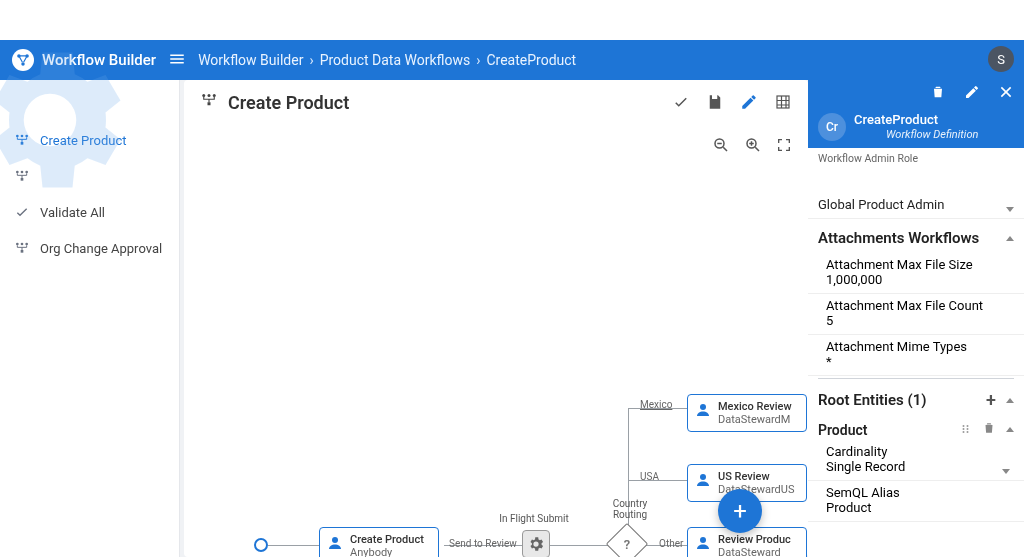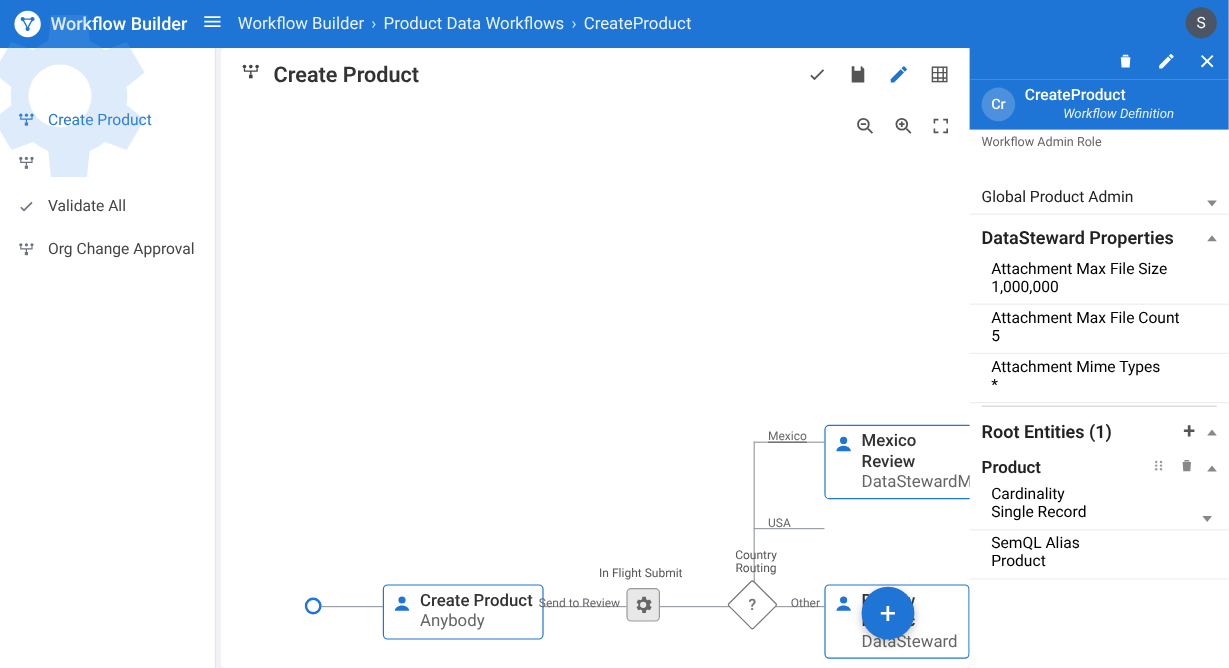--- a/index.html
+++ b/index.html
@@ -1,19 +1,19 @@
 <!DOCTYPE html>
 <html><head>
 <meta charset="utf-8">
 <style>
   * { box-sizing: border-box; margin: 0; padding: 0; }
   html, body { width: 1024px; height: 557px; font-family: Roboto, Arial, sans-serif; font-size: 13px; background: #fff; overflow: hidden; }
   .app { display: flex; flex-direction: column; height: 100%; }
   
-  .topbar { height: 40px; background: #1e75d6; color: #fff; display: flex; align-items: center; padding: 0 12px; gap: 12px; position: relative; }
+  .topbar { height: 40px; background: #1e75d6; color: #fff; display: flex; align-items: center; padding: 0 12px; gap: 12px; position: relative; margin-top: 40px; }
   .topbar .ham { cursor: pointer; }
   .brand { display: flex; align-items: center; gap: 8px; font-weight: 500; font-size: 15px; }
   .brand-icon { width: 22px; height: 22px; border-radius: 50%; background: #fff; display: flex; align-items: center; justify-content: center; }
   .brand-icon svg { display: block; }
   .crumbs { display: flex; align-items: center; gap: 6px; font-size: 14px; color: #e9f3ff; }
   .crumbs .sep { opacity: 0.9; }
   .avatar { position: absolute; right: 10px; top: 6px; width: 26px; height: 26px; border-radius: 50%; background: #4b5563; color: #fff; display: flex; align-items: center; justify-content: center; font-size: 13px; }
   
   .body { flex: 1; display: flex; min-height: 0; }
   .sidebar { width: 180px; background: #fff; border-right: 1px solid #e5e7eb; padding-top: 42px; }
@@ -27,21 +27,21 @@
   .canvas-header { height: 44px; display: flex; align-items: center; padding: 0 16px; gap: 10px; }
   .canvas-title { font-size: 18px; font-weight: 600; color: #333; flex: 1; display: flex; align-items: center; gap: 10px; }
   .hdr-icons { display: flex; gap: 16px; color: #555; align-items: center; }
   .hdr-icons .edit { color: #1e75d6; }
   .hdr-icons svg, .subhdr-icons svg { display: block; }
   .subhdr-icons { position: absolute; right: 16px; top: 56px; display: flex; gap: 14px; color: #555; align-items: center; }
   
   .diagram { position: absolute; inset: 44px 0 0 0; }
   .fab { position: absolute; right: 46px; bottom: 24px; width: 44px; height: 44px; border-radius: 50%; background: #1e75d6; color: #fff; display: flex; align-items: center; justify-content: center; font-size: 24px; box-shadow: 0 3px 8px rgba(0,0,0,.25); cursor: pointer; }
   .start { position: absolute; width: 14px; height: 14px; border: 2px solid #1e75d6; border-radius: 50%; background: #fff; }
-  .node { position: absolute; border: 1px solid #1e75d6; border-radius: 4px; background: #fff; padding: 5px 8px 5px 30px; min-width: 120px; font-size: 14px; line-height: 1.2; color: #222; }
+  .node { position: absolute; border: 1px solid #1e75d6; border-radius: 4px; background: #fff; padding: 5px 8px 5px 30px; min-width: 120px; font-size: 11px; line-height: 1.2; color: #222; }
   .node .ttl { color: #333; font-weight: 500; }
   .node .sub { color: #666; }
   .node .person { position: absolute; left: 6px; top: 6px; }
   .cog { position: absolute; width: 28px; height: 28px; border: 1px solid #999; background: #e8e8e8; border-radius: 4px; display: flex; align-items: center; justify-content: center; color: #555; }
   .diamond { position: absolute; width: 30px; height: 30px; transform: rotate(45deg); border: 1px solid #777; background: #fff; border-radius: 2px; }
   .diamond span { position: absolute; inset: 0; display: flex; align-items: center; justify-content: center; transform: rotate(-45deg); color: #777; font-weight: 600; }
   .edge-label { position: absolute; font-size: 10px; color: #666; }
   .line { position: absolute; background: #9aa0a6; }
   .hline { height: 1px; }
   .vline { width: 1px; }
@@ -231,20 +231,28 @@
             <div class="sub">Anybody</div>
           </div>
           <div class="node" style="left:503px; top:270px;">
             <span class="person"><svg width="18" height="18" viewBox="0 0 24 24" fill="#1e75d6">
                   <circle cx="12" cy="8" r="4"></circle>
                   <path d="M4 20c0-3.3 3.6-6 8-6s8 2.7 8 6"></path>
                 </svg></span>
             <div class="ttl">Mexico Review</div>
             <div class="sub">DataStewardM</div>
           </div>
+          <div class="node" style="left:503px; top:340px;">
+            <span class="person"><svg width="18" height="18" viewBox="0 0 24 24" fill="#1e75d6">
+                  <circle cx="12" cy="8" r="4"></circle>
+                  <path d="M4 20c0-3.3 3.6-6 8-6s8 2.7 8 6"></path>
+                </svg></span>
+            <div class="ttl">US Review</div>
+            <div class="sub">DataStewardUS</div>
+          </div>
           <div class="node" style="left:503px; top:403px;">
             <span class="person"><svg width="18" height="18" viewBox="0 0 24 24" fill="#1e75d6">
                   <circle cx="12" cy="8" r="4"></circle>
                   <path d="M4 20c0-3.3 3.6-6 8-6s8 2.7 8 6"></path>
                 </svg></span>
             <div class="ttl">Review Produc</div>
             <div class="sub">DataSteward</div>
           </div>
 
           <div class="d-label" style="left:310px; top:389px; width:80px;">In Flight Submit</div>
@@ -291,21 +299,21 @@
 
       <div class="field" style="display:flex;align-items:flex-end;justify-content:space-between;">
         <div>
           <div class="lbl">Workflow Admin Role</div>
           <div class="val">Global Product Admin</div>
         </div>
         <span class="caret-down"></span>
       </div>
 
       <div class="section-h">
-        <span>DataSteward Properties</span>
+        <span>Attachments Workflows</span>
         <span class="caret-up"></span>
       </div>
       <div class="inner-field">
         <div class="lbl">Attachment Max File Size</div>
         <div class="val">1,000,000</div>
       </div>
       <div class="inner-field">
         <div class="lbl">Attachment Max File Count</div>
         <div class="val">5</div>
       </div>

